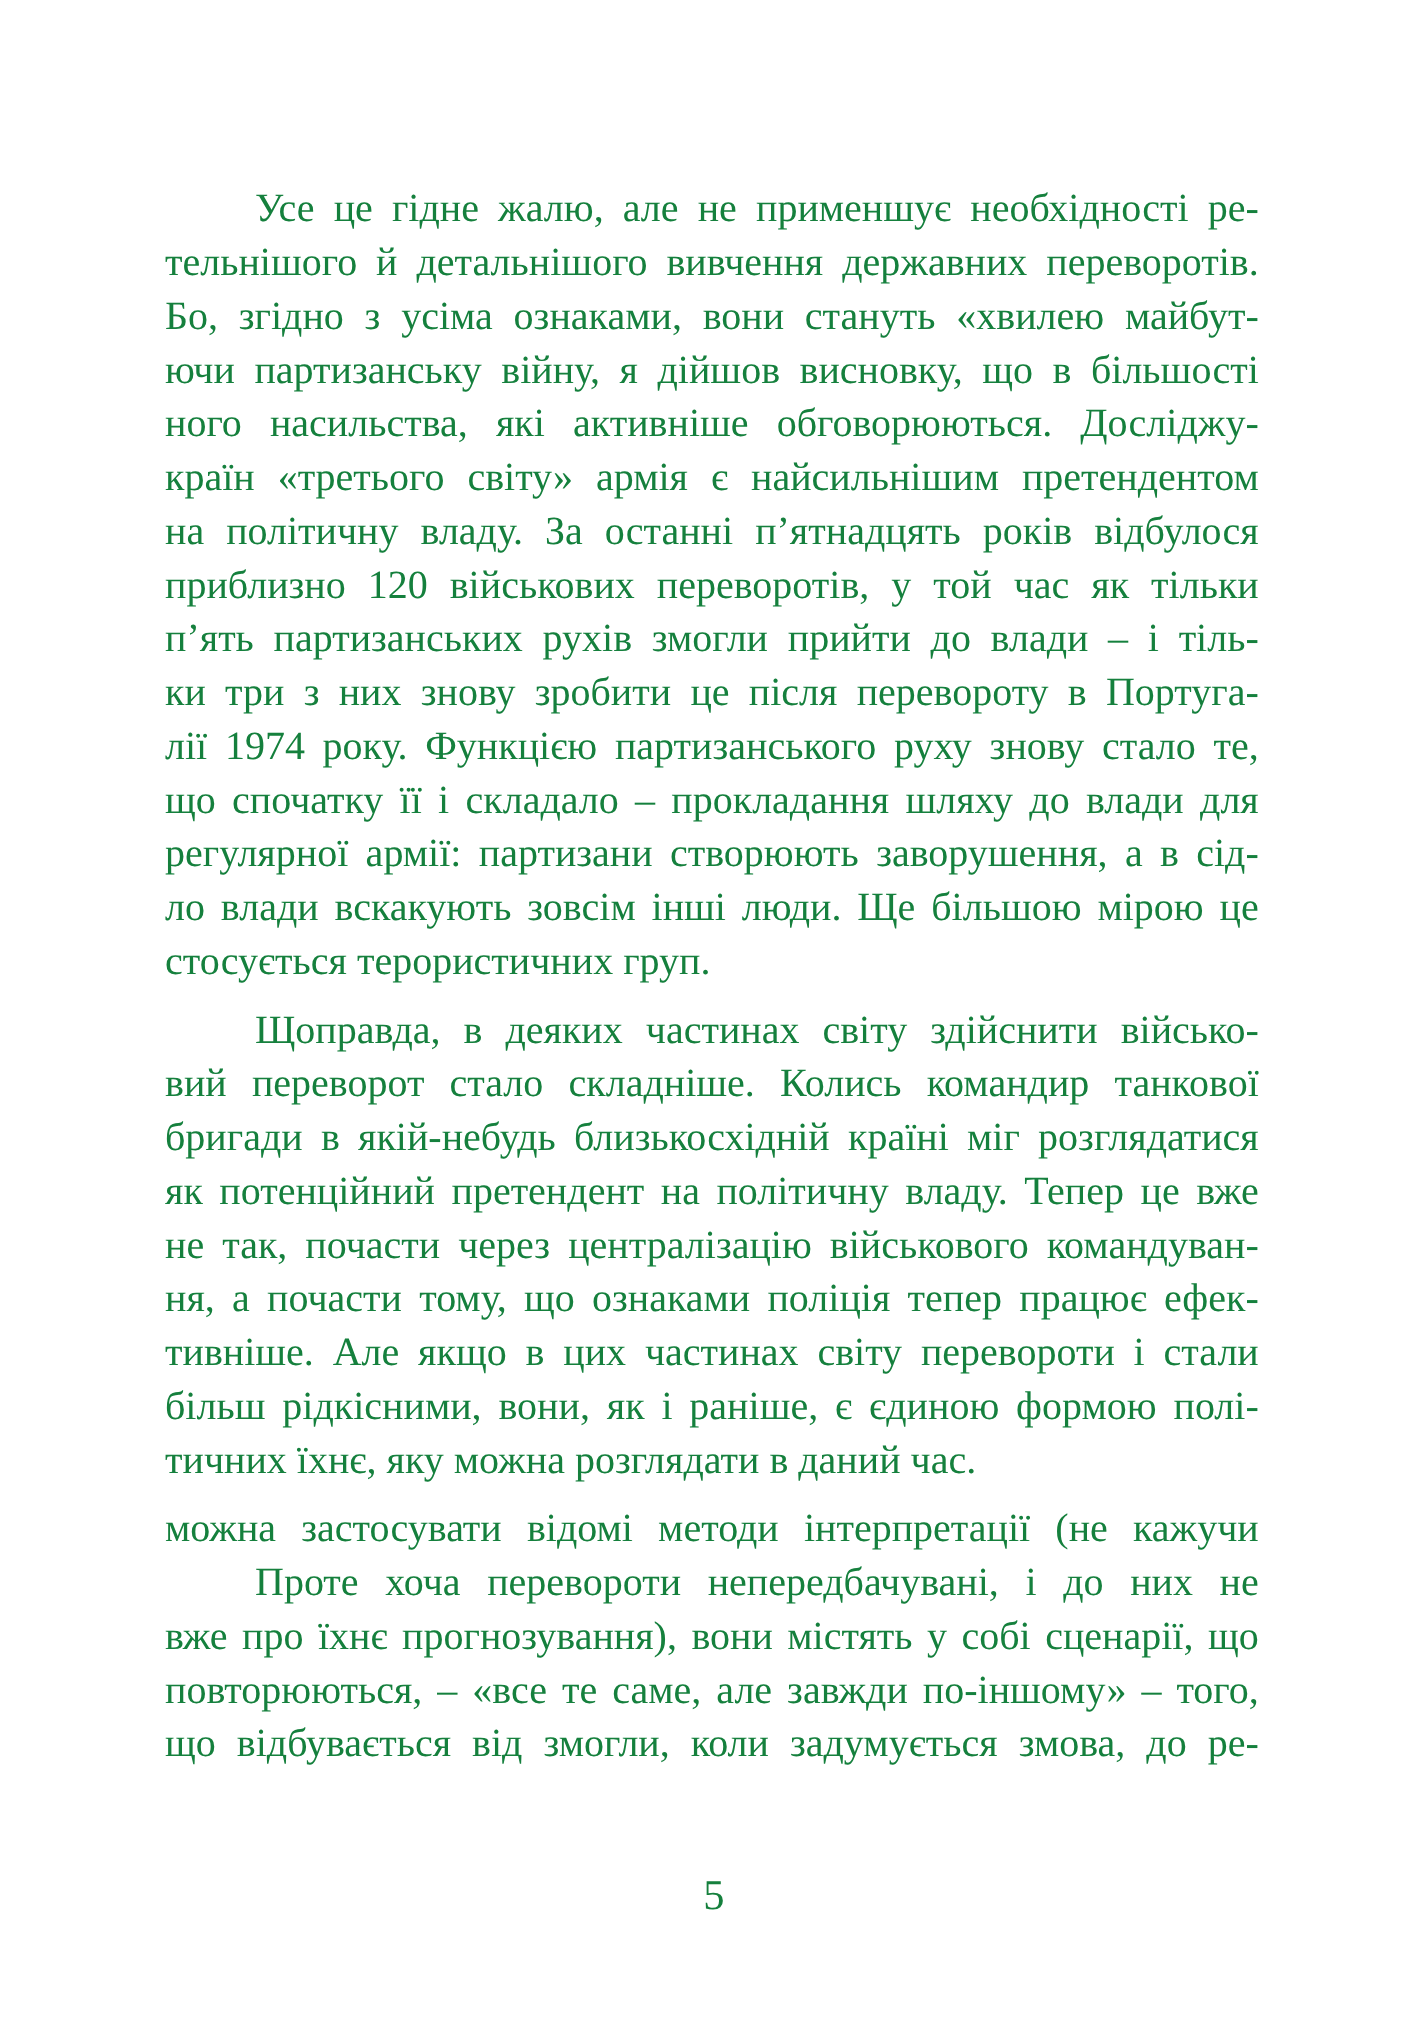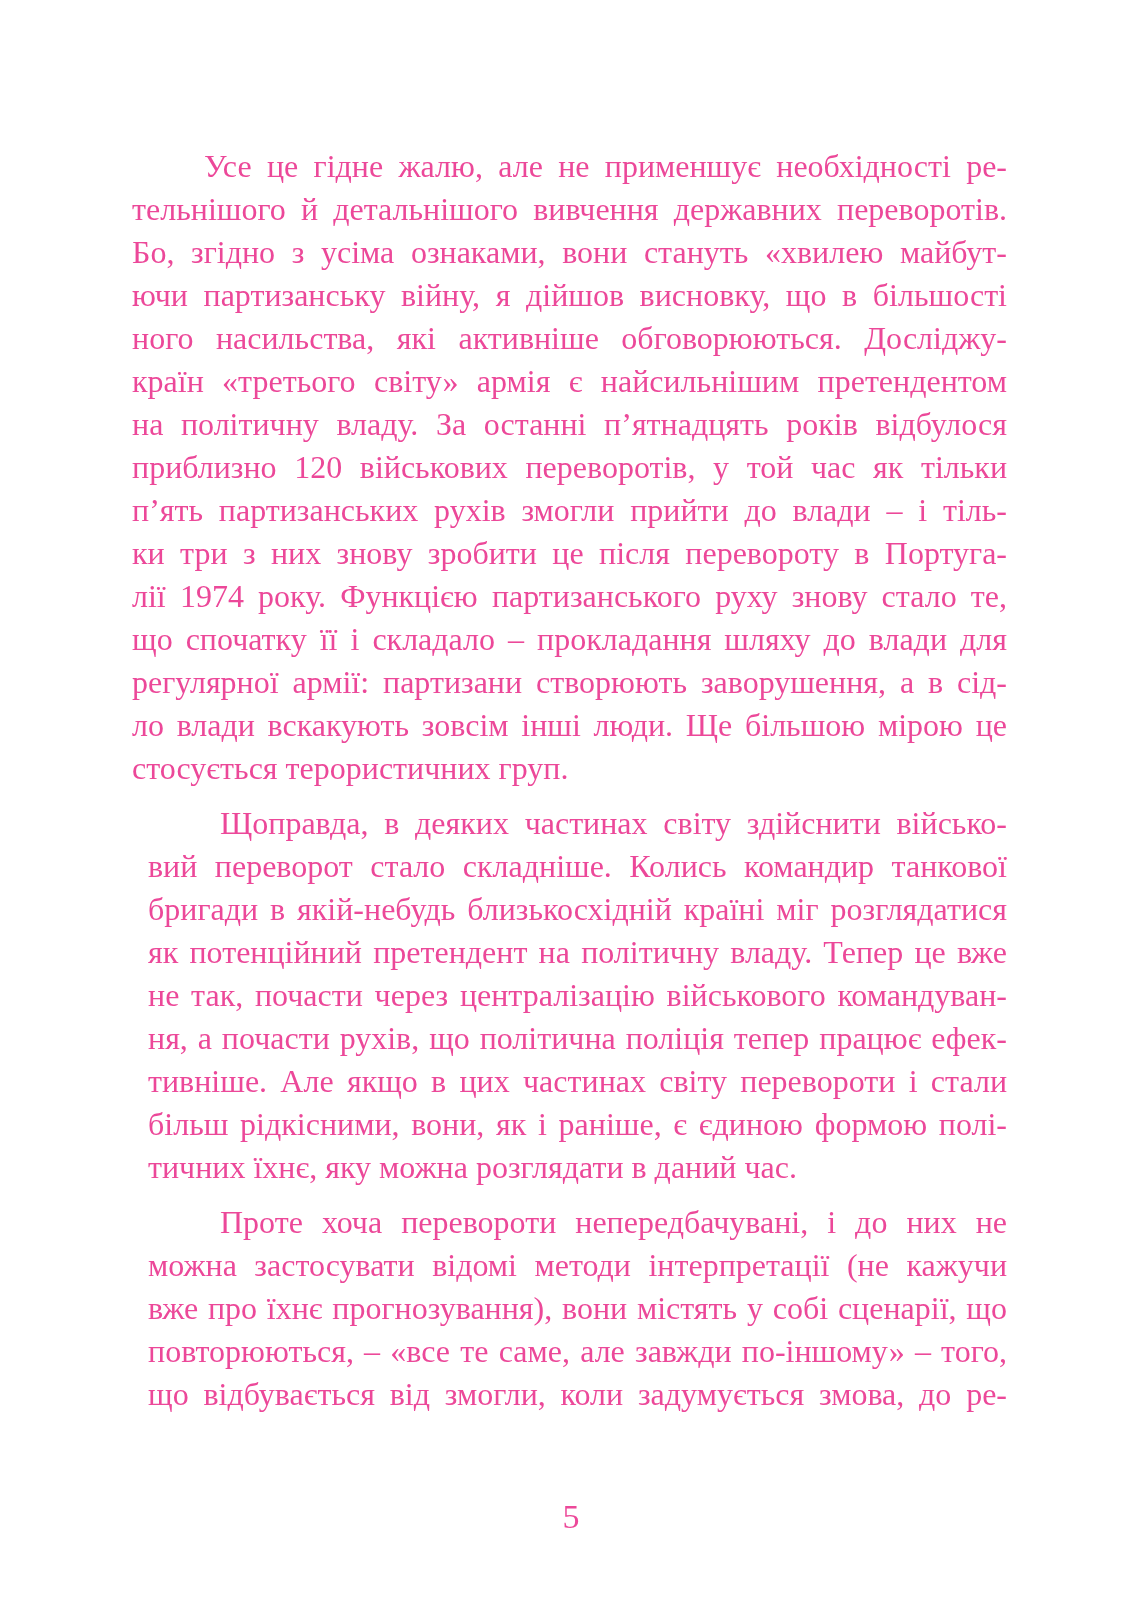--- a/index.html
+++ b/index.html
@@ -6,34 +6,33 @@
     margin: 0;
     padding: 0;
     background: #ffffff;
   }
   .page {
     position: relative;
     width: 1090px;
     height: 1615px;
     background: #ffffff;
     font-family: "Liberation Serif", "DejaVu Serif", serif;
-    color: #ec4899;
+    color: #15803d;
     overflow: hidden;
     padding-left: 16px;
   }
   .text-block {
     position: absolute;
     left: 132px;
     top: 145px;
     width: 875px;
     font-size: 32px;
   }
   .paragraph + .paragraph {
     margin-top: 12px;
-    margin-left: 16px;
   }
   .line {
     height: 43px;
     line-height: 43px;
     text-align: justify;
     text-align-last: justify;
     text-justify: inter-word;
     white-space: normal;
     overflow: hidden;
   }
@@ -75,27 +74,27 @@
         <div class="line">регулярної армії: партизани створюють заворушення, а в сід-</div>
         <div class="line">ло влади вскакують зовсім інші люди. Ще більшою мірою це</div>
         <div class="line para-end">стосується терористичних груп.</div>
       </div>
       <div class="paragraph">
         <div class="line para-start">Щоправда, в деяких частинах світу здійснити військо-</div>
         <div class="line">вий переворот стало складніше. Колись командир танкової</div>
         <div class="line">бригади в якій-небудь близькосхідній країні міг розглядатися</div>
         <div class="line">як потенційний претендент на політичну владу. Тепер це вже</div>
         <div class="line">не так, почасти через централізацію військового командуван-</div>
-        <div class="line">ня, а почасти рухів, що політична поліція тепер працює ефек-</div>
+        <div class="line">ня, а почасти тому, що ознаками поліція тепер працює ефек-</div>
         <div class="line">тивніше. Але якщо в цих частинах світу перевороти і стали</div>
         <div class="line">більш рідкісними, вони, як і раніше, є єдиною формою полі-</div>
         <div class="line para-end">тичних їхнє, яку можна розглядати в даний час.</div>
       </div>
       <div class="paragraph">
+        <div class="line">можна застосувати відомі методи інтерпретації (не кажучи</div>
         <div class="line para-start">Проте хоча перевороти непередбачувані, і до них не</div>
-        <div class="line">можна застосувати відомі методи інтерпретації (не кажучи</div>
         <div class="line">вже про їхнє прогнозування), вони містять у собі сценарії, що</div>
         <div class="line">повторюються, – «все те саме, але завжди по-іншому» – того,</div>
         <div class="line">що відбувається від змогли, коли задумується змова, до ре-</div>
       </div>
     </div>
   <div class="page-number">5</div>
 </div>
 
 </body></html>

